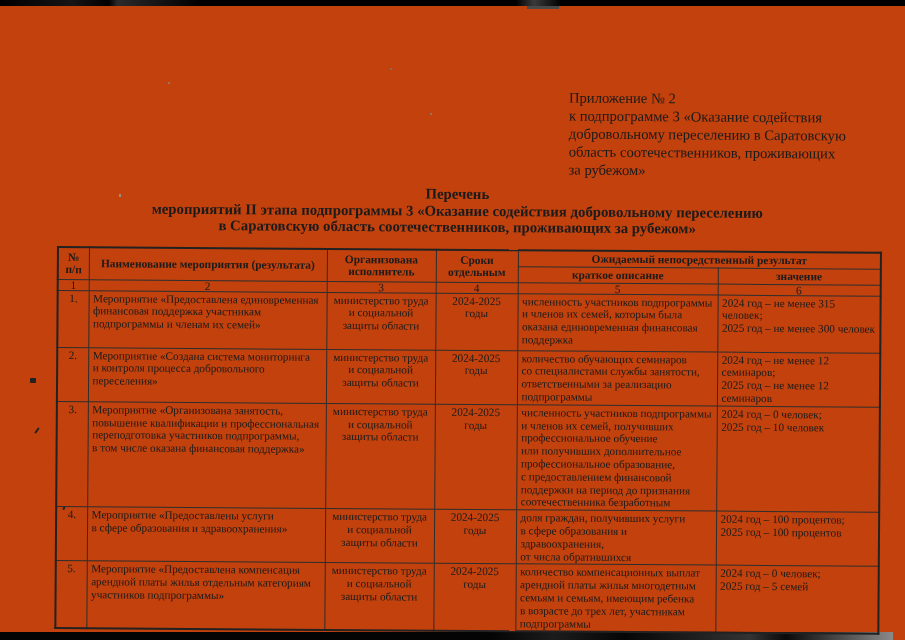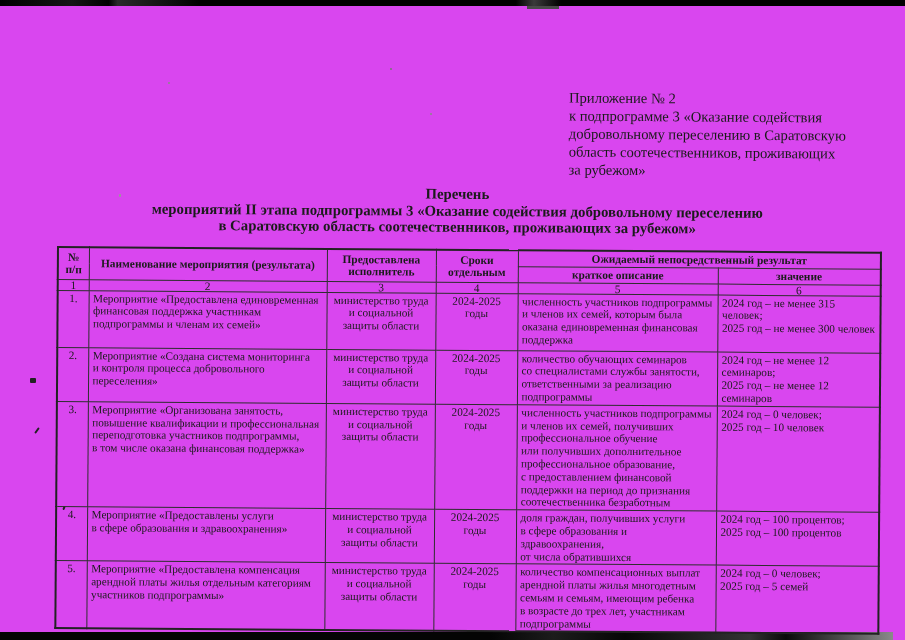--- a/index.html
+++ b/index.html
@@ -1,19 +1,19 @@
 <!DOCTYPE html>
 <html><head>
 <meta charset="utf-8">
 <style>
   html,body{margin:0;padding:0;background:#e8e8e8;}
   .page{
     position:relative;
     width:905px;height:640px;
-    background:#d946ef;
+    background:#c2410c;
     overflow:hidden;
     font-family:"Liberation Serif", serif;
     color:#1b1b1b;
   }
   
   .scan-bar-top{
     position:absolute;left:0;top:0;width:905px;height:6px;
     background:linear-gradient(90deg,#000 0%,#151515 8%,#000 12%,#2a2a2a 13%,#000 22%,#000 57%,#3a3a3a 59%,#000 62%,#000 100%);
   }
   .scan-bar-top-sub{
@@ -106,21 +106,21 @@
           <col style="width:109px">
         <col style="width:82px">
           <col style="width:200px">
           <col style="width:163px">
       </colgroup>
       <thead>
         <tr class="hrow1">
           <th rowspan="2">№
 п/п</th>
           <th rowspan="2">Наименование мероприятия (результата)</th>
-          <th rowspan="2">Предоставлена
+          <th rowspan="2">Организована
 исполнитель</th>
           <th rowspan="2">Сроки
 отдельным</th>
           <th colspan="2">Ожидаемый непосредственный результат</th>
         </tr>
         <tr class="hrow2">
           <th>краткое описание</th>
           <th>значение</th>
         </tr>
         <tr class="hnum">

